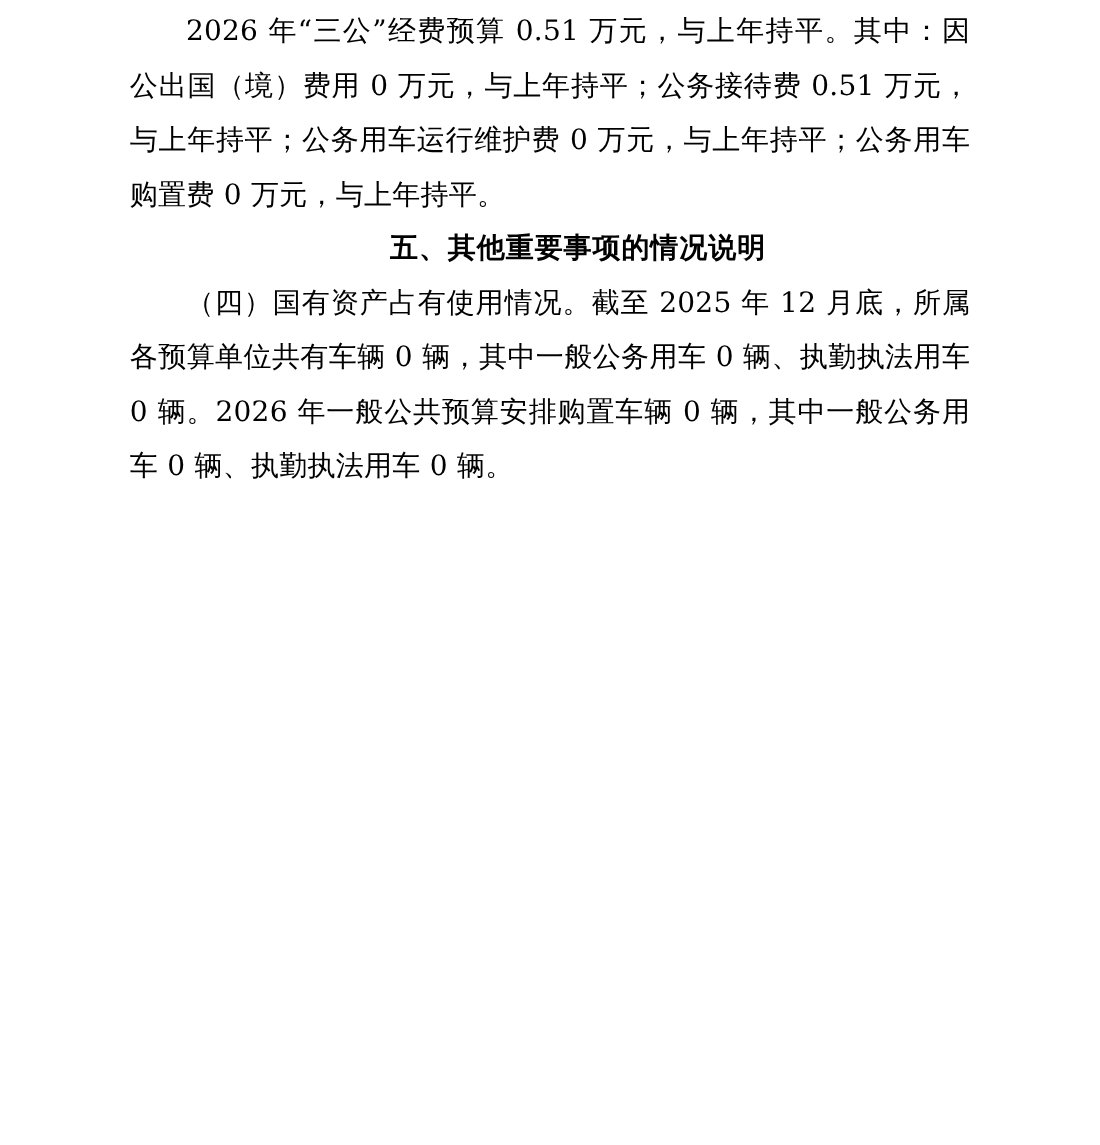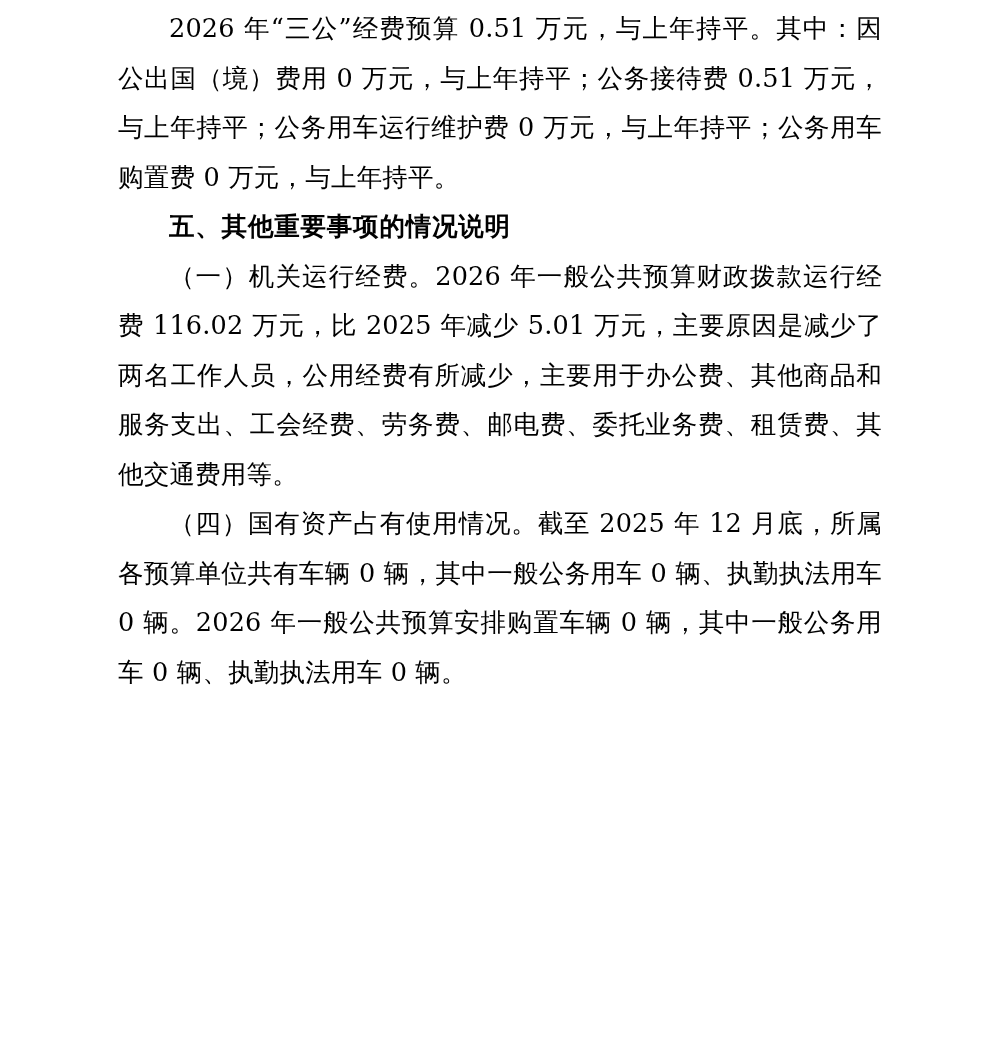--- a/index.html
+++ b/index.html
@@ -30,30 +30,30 @@
     margin: 0;
     letter-spacing: 0.2px;
   }
   .heading {
     font-size: 25.5px;
     line-height: 49.5px;
     font-weight: bold;
     text-indent: 2em;
     margin: 0;
     letter-spacing: 0.8px;
+    text-align: center;
   }
 </style>
 </head>
 <body>
 
 <div class="page">
 
   <p class="para">2026 年“三公”经费预算 0.51 万元，与上年持平。其中：因公出国（境）费用 0 万元，与上年持平；公务接待费 0.51 万元，与上年持平；公务用车运行维护费 0 万元，与上年持平；公务用车购置费 0 万元，与上年持平。</p>
 
   <p class="heading">五、其他重要事项的情况说明</p>
 
-  <p class="para">（一）机关运行经费。2026 年一般公共预算财政拨款运行经费 116.02 万元，比 2025 年减少 5.01 万元，主要原因是减少了两名工作人员，公用经费有所减少，主要用于办公费、其他商品和服务支出、工会经费、劳务费、邮电费、委托业务费、租赁费、其他交通费用等。</p>
 
 
 
   <p class="para">（四）国有资产占有使用情况。截至 2025 年 12 月底，所属各预算单位共有车辆 0 辆，其中一般公务用车 0 辆、执勤执法用车 0 辆。2026 年一般公共预算安排购置车辆 0 辆，其中一般公务用车 0 辆、执勤执法用车 0 辆。</p>
 
 </div>
 
 </body></html>

